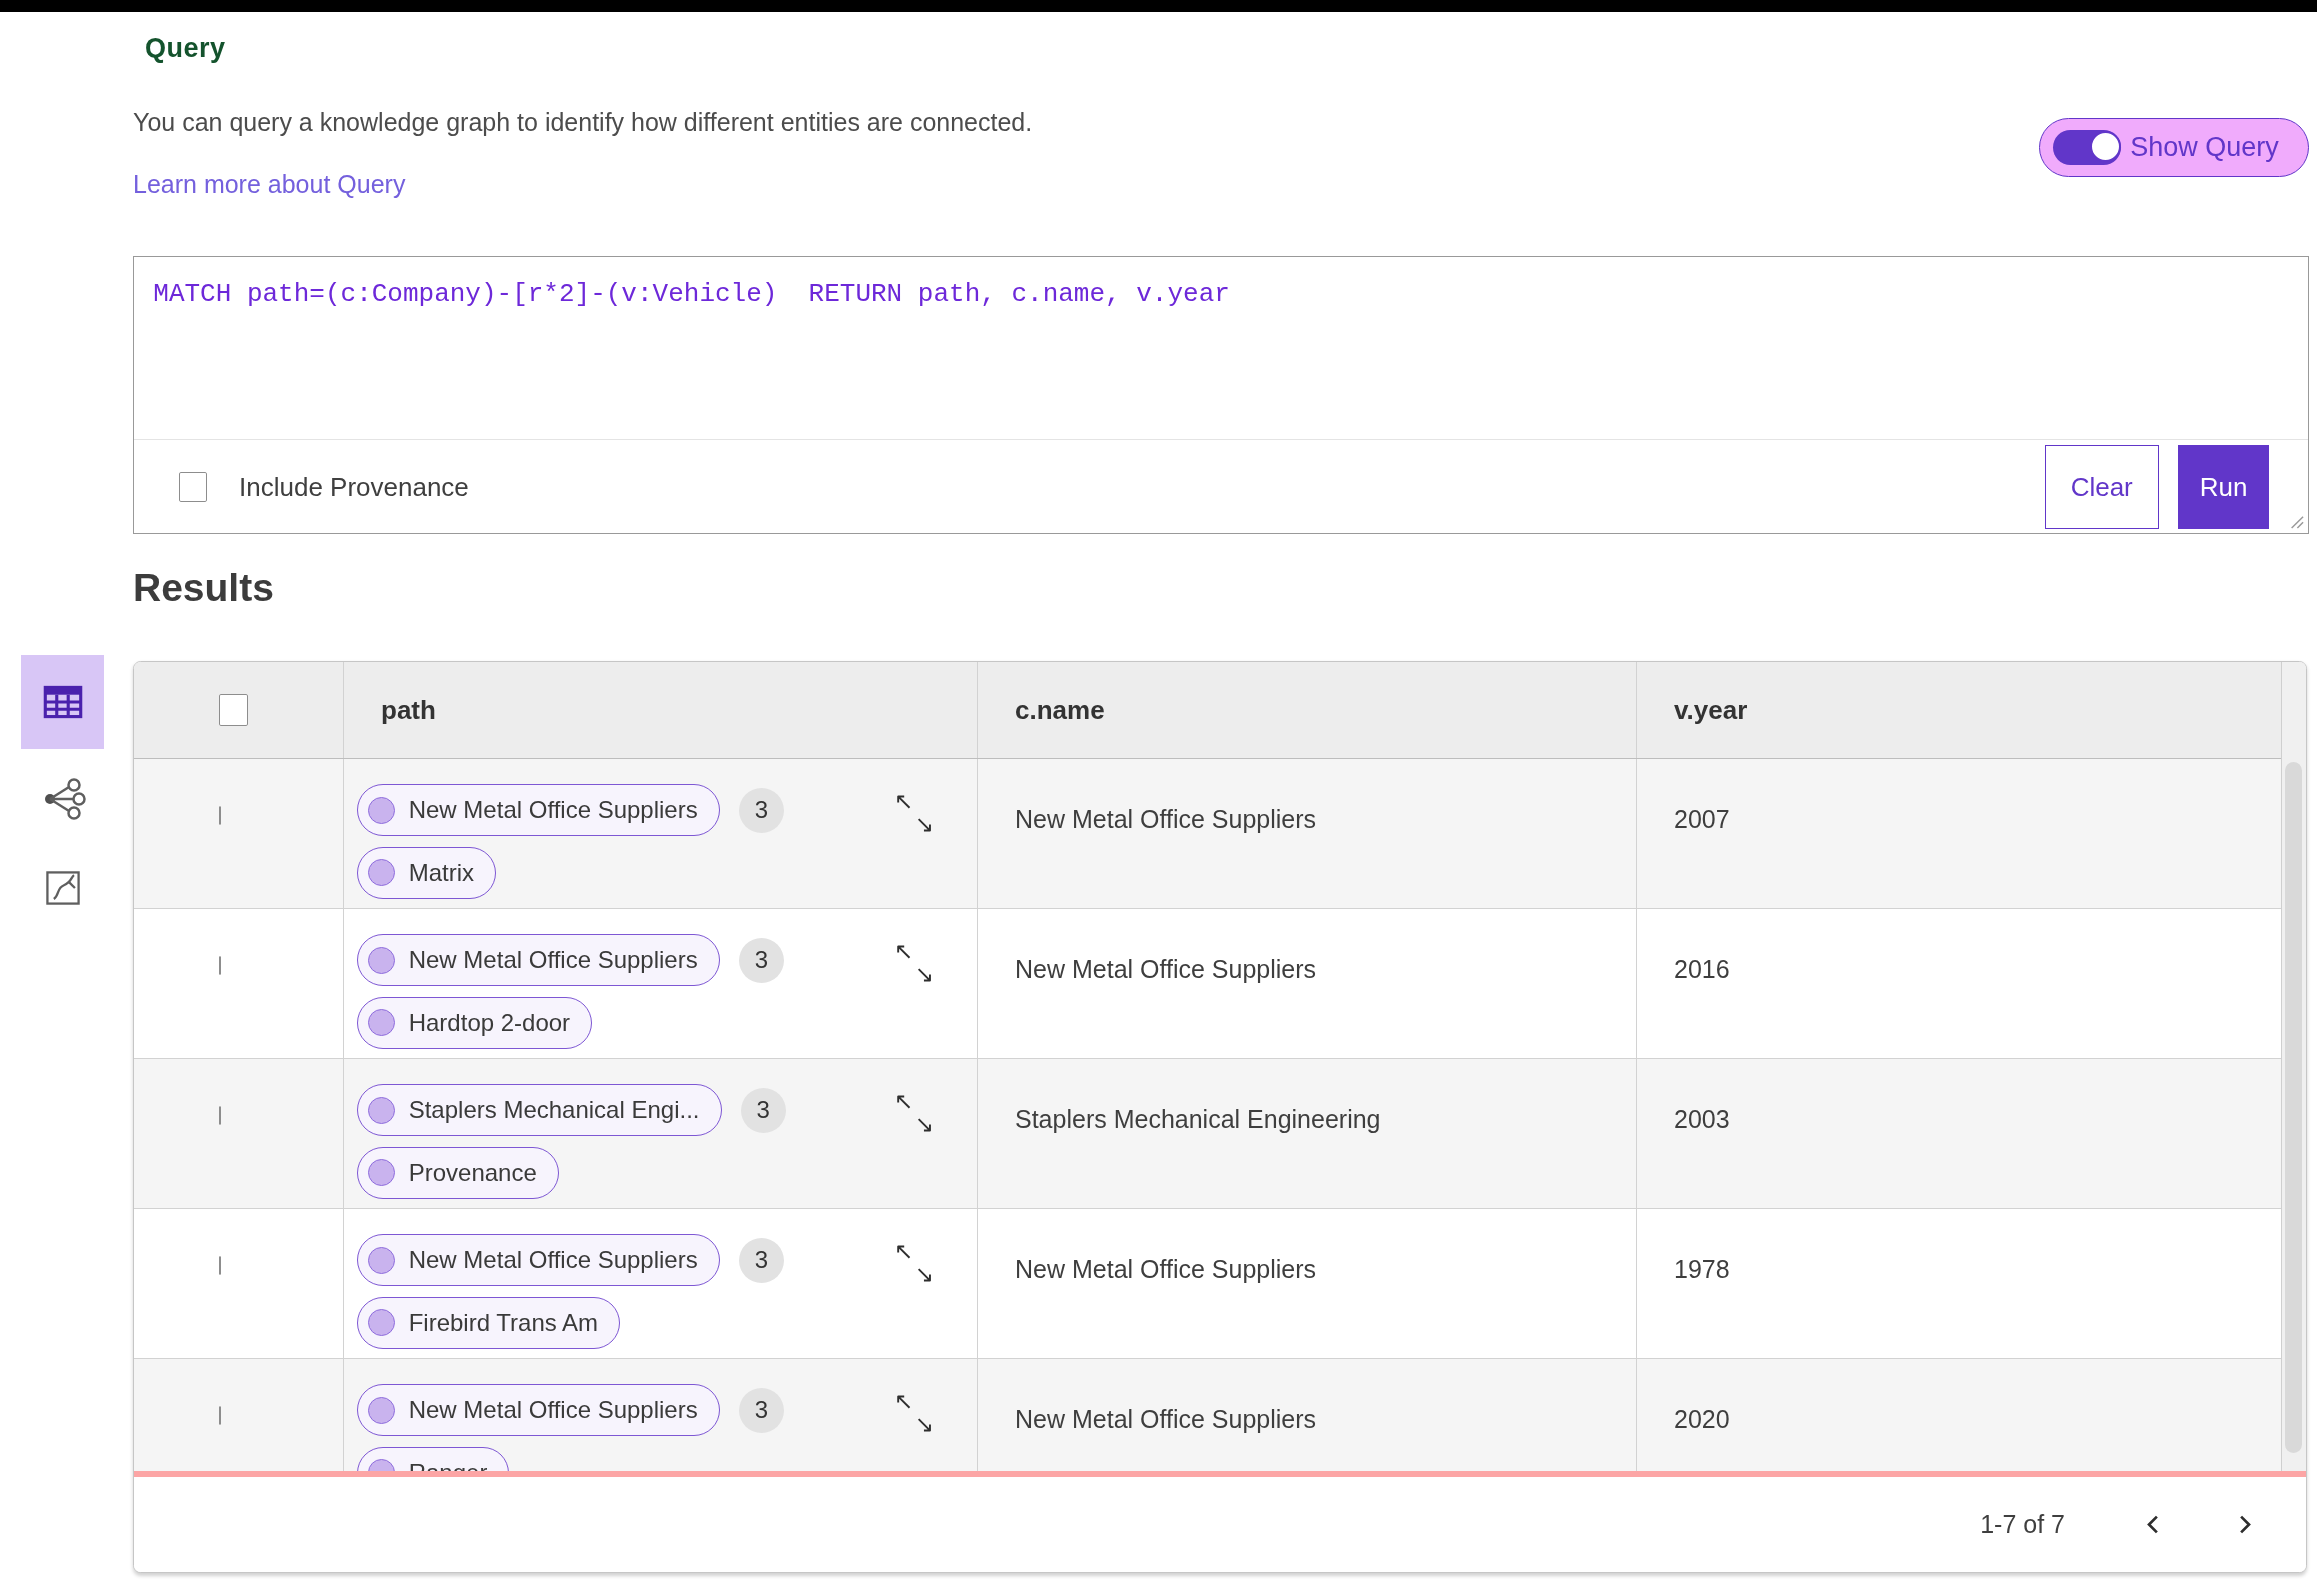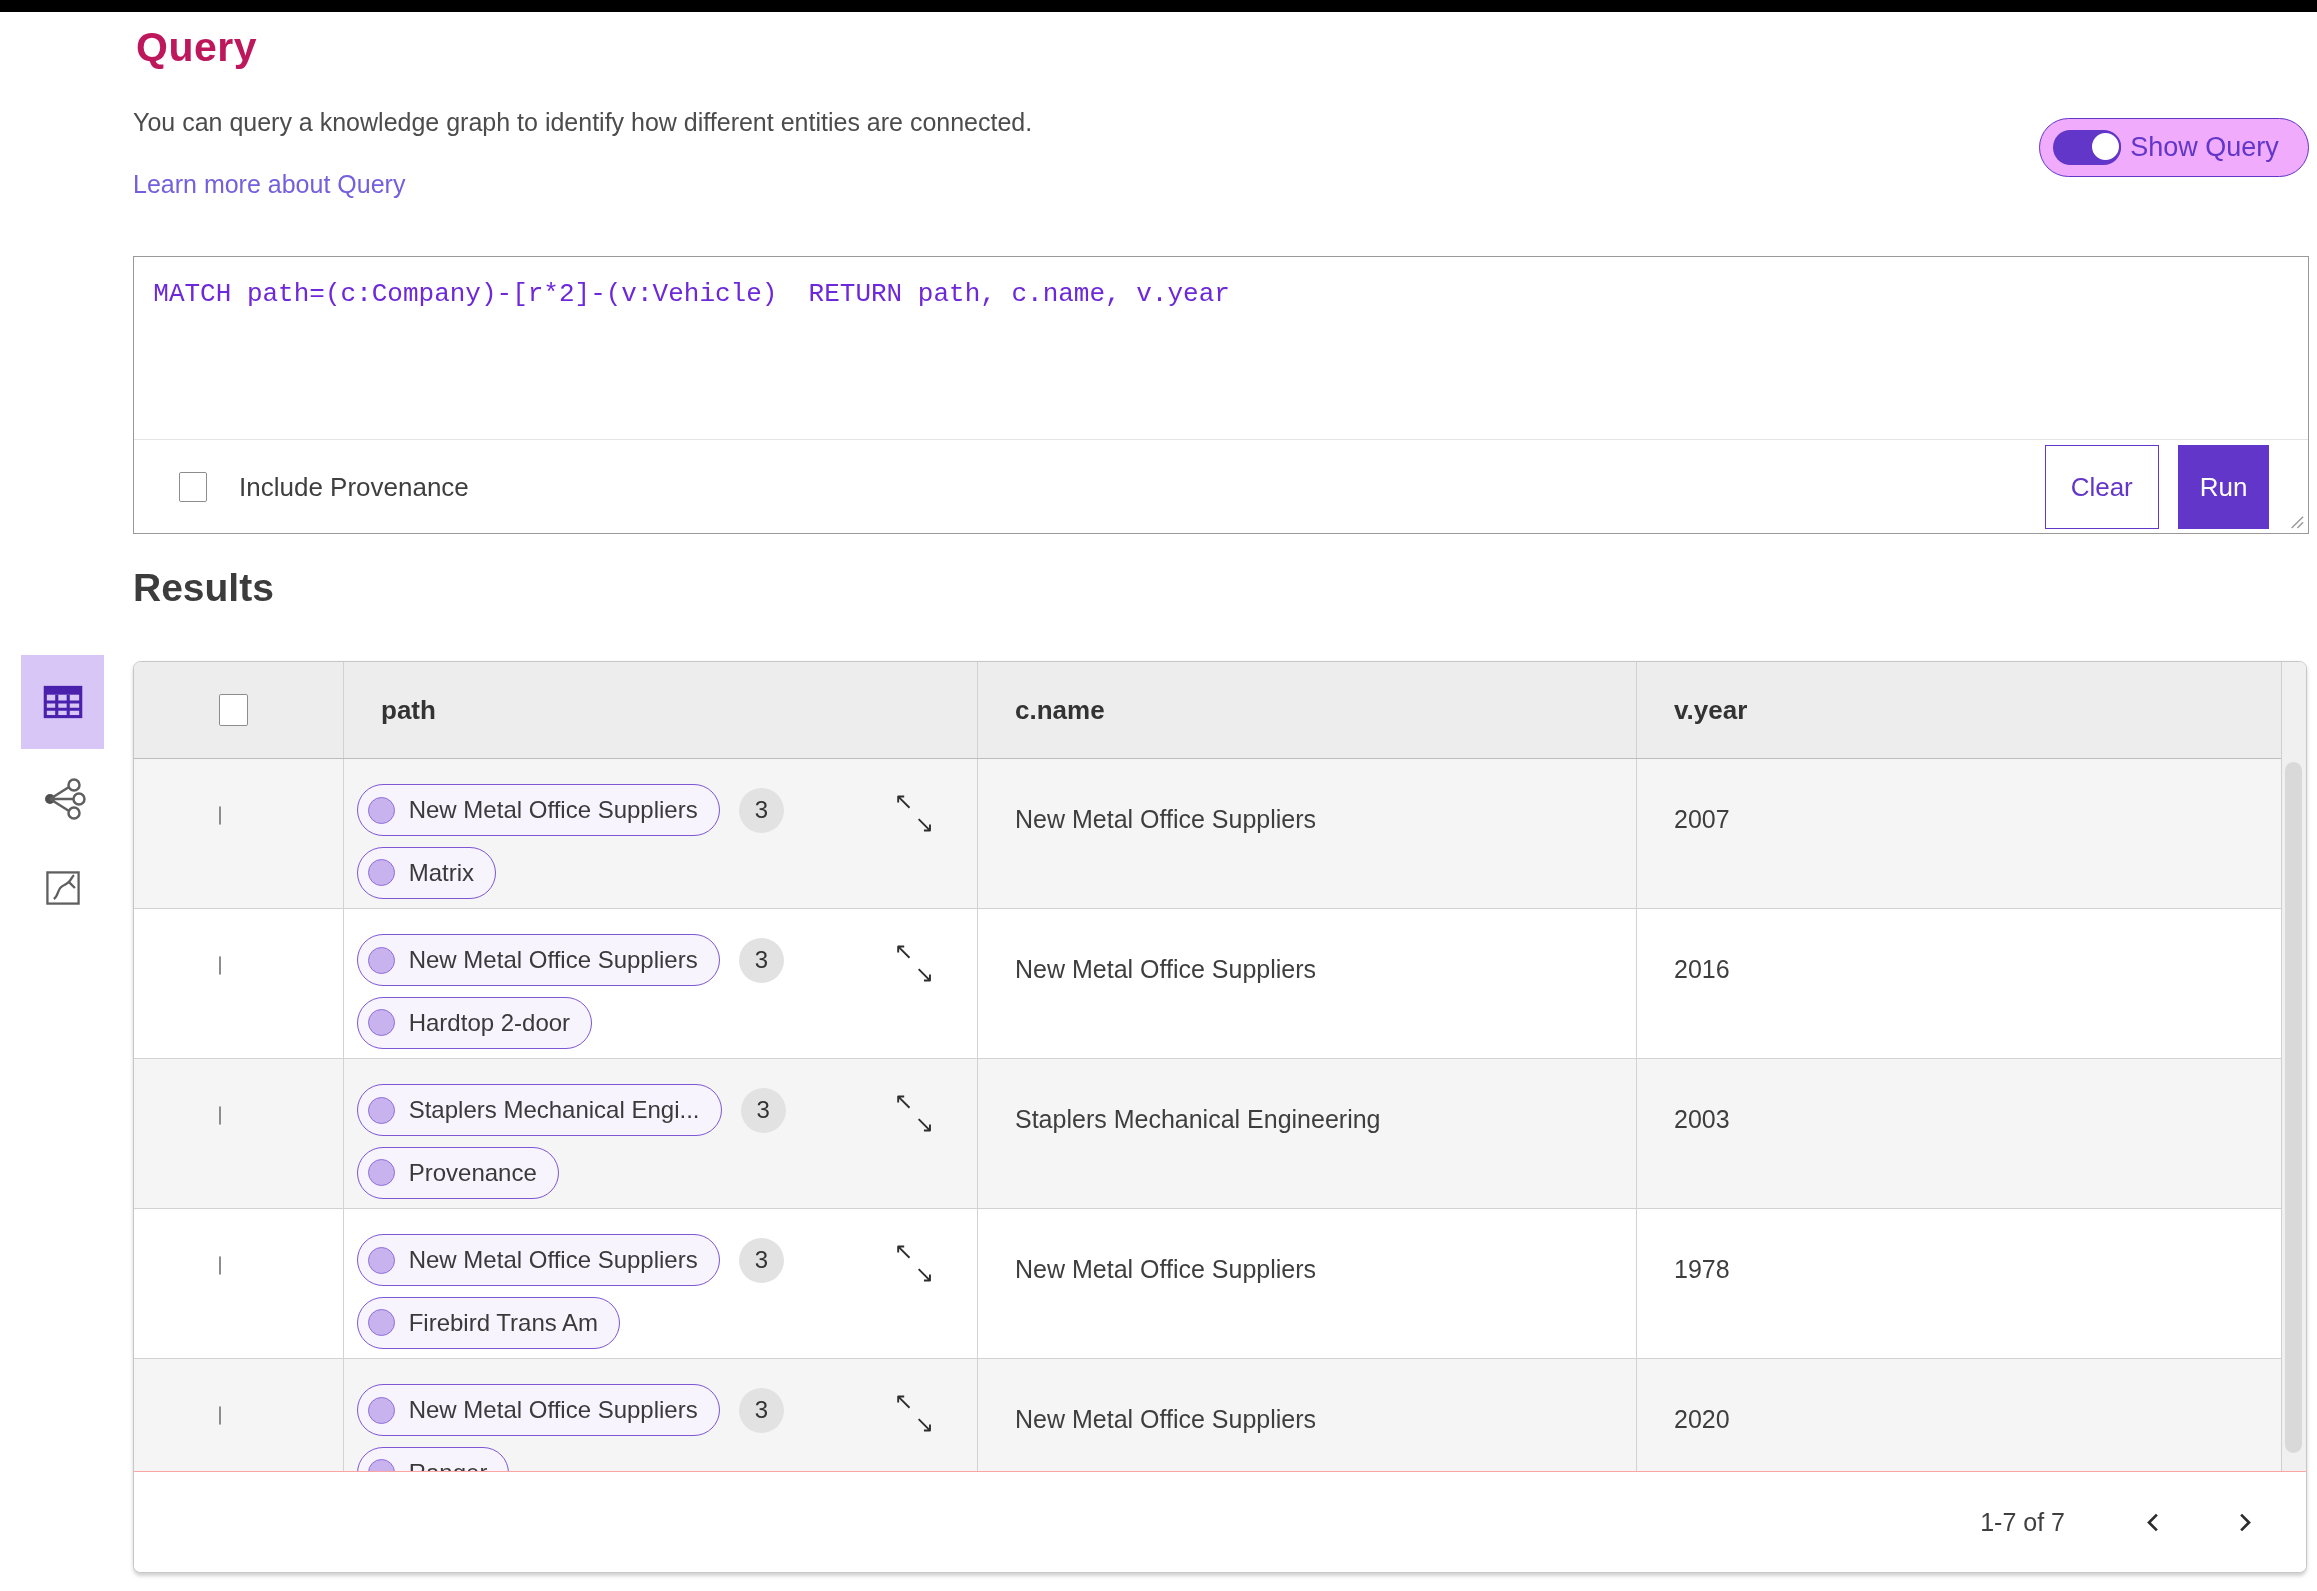--- a/index.html
+++ b/index.html
@@ -4,21 +4,21 @@
 <style>
   html,body{margin:0;padding:0;}
   body{
     width:2317px;height:1591px;position:relative;background:#ffffff;
     font-family:"Liberation Sans", sans-serif;overflow:hidden;
     -webkit-font-smoothing:antialiased;
   }
   .topbar{position:absolute;left:0;top:0;width:2317px;height:11.6px;background:#000;}
 
   
-  .page-title{position:absolute;left:133px;top:21px;margin:3px;font-size:41px;font-weight:700;color:#be185d;letter-spacing:0.5px;}
+  .page-title{position:absolute;left:133px;top:21px;margin:12px;font-size:27px;font-weight:700;color:#14532d;letter-spacing:0.5px;}
   .page-desc{position:absolute;left:133px;top:108px;margin:0;font-size:25px;color:#4c4c4c;}
   .learn-link{position:absolute;left:133px;top:170px;font-size:25px;color:var(--link,#7460dd);text-decoration:none;cursor:pointer;}
 
   .toggle-btn{
     position:absolute;left:2039px;top:118px;height:59px;min-width:270px;box-sizing:border-box;
     display:flex;align-items:center;gap:9.7px;padding:0 25px 0 12.6px;
     background:#f0abfc;border:1.9px solid var(--accent,#6136c9);border-radius:31px;cursor:pointer;
   }
   .switch{position:relative;width:68px;height:35px;border-radius:17.4px;background:var(--accent,#6136c9);flex:0 0 auto;}
   .switch .knob{position:absolute;right:0px;top:1px;width:27px;height:27px;border-radius:50%;background:#fff;border:2.9px solid var(--accent,#6136c9);}
@@ -85,21 +85,21 @@
     display:flex;align-items:center;justify-content:center;font-size:24px;color:#333;flex:0 0 auto;
   }
   .expand{position:absolute;right:41px;top:31px;width:42px;height:48px;color:#2e2e2e;cursor:pointer;}
   .expand .nw{position:absolute;left:0;top:0;font-size:23px;line-height:1;}
   .expand .se{position:absolute;right:1.9px;bottom:1.9px;font-size:23px;line-height:1;}
   .cell-text{padding:46px 0 0 37px;font-size:25px;color:#3e3e3e;}
 
   .scroll-strip{position:absolute;top:0;right:0;width:25px;height:811px;background:#f0f0f0;border-left:1px solid #cfcfcf;box-sizing:border-box;}
   .scroll-thumb{position:absolute;left:2.9px;top:100px;width:17.4px;height:691px;border-radius:8.7px;background:#d9d9d9;cursor:pointer;}
 
-  .tfoot{position:absolute;left:0;right:0;bottom:0;height:101px;border-top:1px solid #fca5a5;background:#fff;display:flex;align-items:center;justify-content:flex-end;padding-right:48px;box-sizing:border-box;}
+  .tfoot{position:absolute;left:0;right:0;bottom:0;height:101px;border-top:6px solid #fca5a5;background:#fff;display:flex;align-items:center;justify-content:flex-end;padding-right:48px;box-sizing:border-box;}
   .range-text{font-size:25px;color:#3f3f3f;}
   .page-btn{background:none;border:none;cursor:pointer;padding:0;display:flex;align-items:center;}
   .page-btn.prev{margin-left:75px;}
   .page-btn.next{margin-left:64px;}
 </style>
 </head>
 <body>
 
 <div class="topbar"></div>
 

